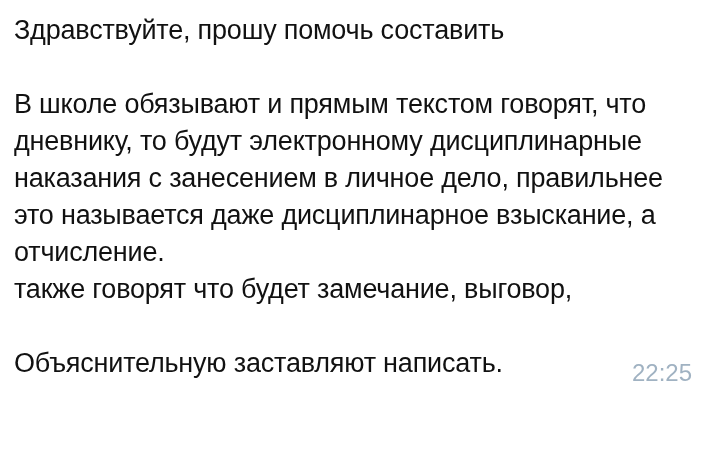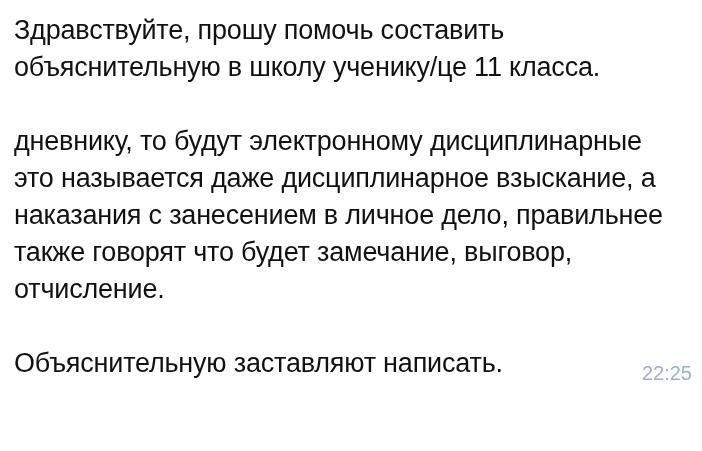--- a/index.html
+++ b/index.html
@@ -26,42 +26,42 @@
     letter-spacing: -0.2px;
     padding: 12px 14px 0 14px;
   }
   .paragraph { margin-bottom: 37px; }
   .paragraph:last-of-type { margin-bottom: 0; }
   .line { white-space: nowrap; }
   .timestamp {
     position: absolute;
     right: 10px;
     bottom: 3px;
-    font-size: 20px;
+    font-size: 24px;
     line-height: 28px;
     letter-spacing: 0;
     color: var(--timestamp);
   }
 </style>
 </head>
 <body>
 
 <div class="message">
 
   <div class="paragraph">
     <div class="line">Здравствуйте, прошу помочь составить</div>
-    <div class="line">объяснительную в школу ученику/це 11 класса.</div>
   </div>
 
   <div class="paragraph">
+    <div class="line">В школе обязывают и прямым текстом говорят, что</div>
     <div class="line">дневнику, то будут электронному дисциплинарные</div>
+    <div class="line">наказания с занесением в личное дело, правильнее</div>
     <div class="line">это называется даже дисциплинарное взыскание, а</div>
-    <div class="line">наказания с занесением в личное дело, правильнее</div>
+    <div class="line">отчисление.</div>
     <div class="line">также говорят что будет замечание, выговор,</div>
-    <div class="line">отчисление.</div>
   </div>
 
   <div class="paragraph">
     <div class="line">Объяснительную заставляют написать.</div>
   </div>
 
   <div class="timestamp">22:25</div>
 
 </div>
 

